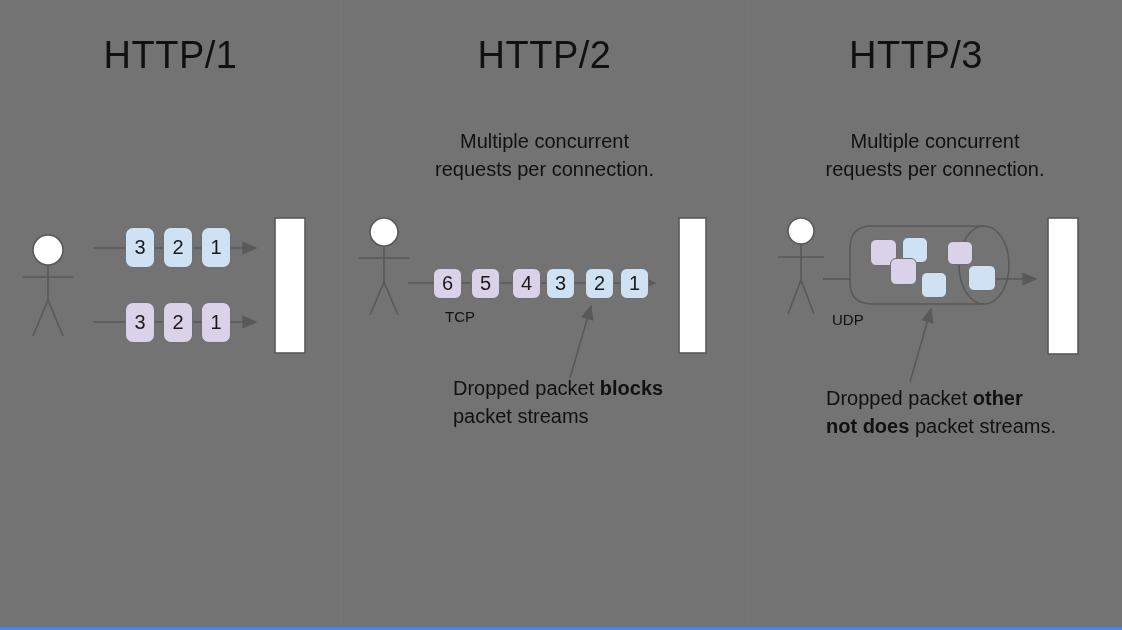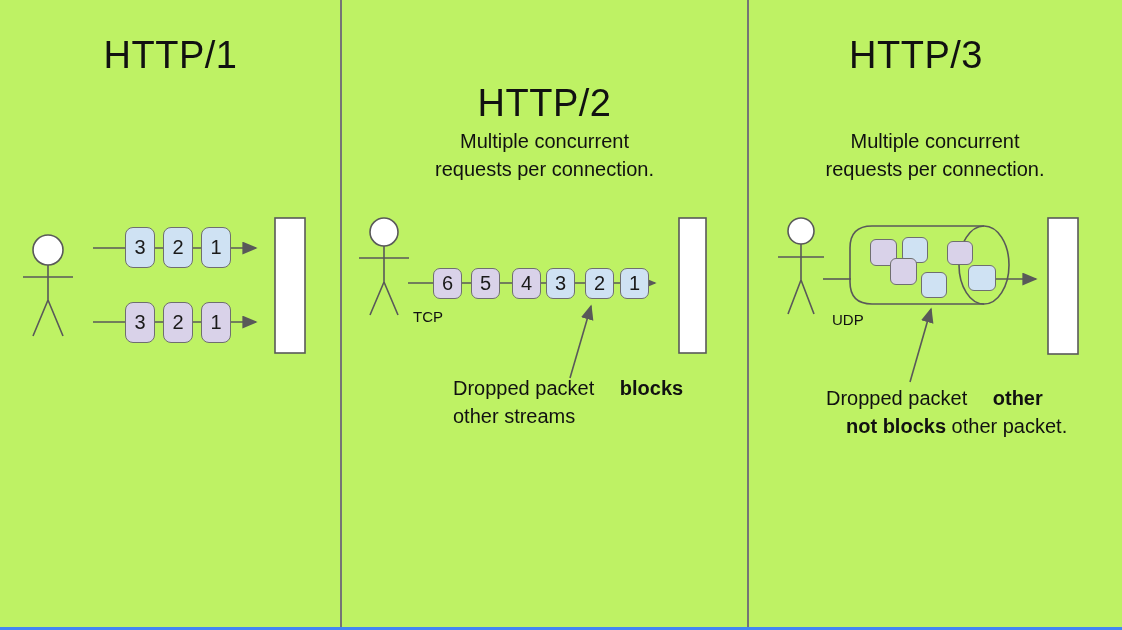--- a/index.html
+++ b/index.html
@@ -1,19 +1,19 @@
 <!DOCTYPE html>
 <html><head>
 <meta charset="utf-8">
 <style>
   html,body{margin:0;padding:0;background:#fff;}
   .canvas{
     position:relative;
     width:1122px;height:630px;
-    background:#bef264;
+    background:#737373;
     font-family:"Liberation Sans", sans-serif;
     overflow:hidden;
     color:#111;
   }
   .divider{
     position:absolute;top:0;bottom:0;width:1.5px;
     background:#757575;
   }
   .bottom-bar{
     position:absolute;left:0;right:0;bottom:0;height:3px;
@@ -41,33 +41,33 @@
   .packet.purple{background:#d9d2e9;}
   .p1{width:30px;height:41px;border-radius:8px;}
   .p2{width:29px;height:31px;border-radius:7px;}
   .p3{border-radius:6px;}
   .proto-label{
     position:absolute;z-index:2;font-size:15px;color:#111;
   }
   .annotation{
     position:absolute;z-index:2;font-size:20px;line-height:28px;color:#111;
   }
-  .annotation b{font-weight:700;margin-left:20px;}
+  .annotation b{font-weight:700;}
 </style>
 </head>
 <body>
 
 <div class="canvas">
 
   <div class="divider" style="left:340px;"></div>
   <div class="divider" style="left:747px;"></div>
   <div class="bottom-bar"></div>
 
   <div class="panel-title" style="left:0;width:341px;">HTTP/1</div>
-  <div class="panel-title" style="left:341px;width:407px;margin-top:48px;">HTTP/2</div>
+  <div class="panel-title" style="left:341px;width:407px;">HTTP/2</div>
   <div class="panel-title" style="left:748px;width:336px;">HTTP/3</div>
 
   <div class="panel-subtitle" style="left:341px;width:407px;">
     <div>Multiple concurrent</div>
     <div>requests per connection.</div>
   </div>
   <div class="panel-subtitle" style="left:748px;width:374px;">
     <div>Multiple concurrent</div>
     <div>requests per connection.</div>
   </div>
@@ -113,32 +113,32 @@
   <div class="packet p1 purple" style="left:125px;top:302px;">3</div>
   <div class="packet p1 purple" style="left:163px;top:302px;">2</div>
   <div class="packet p1 purple" style="left:201px;top:302px;">1</div>
 
   <div class="packet p2 purple" style="left:433px;top:268px;">6</div>
   <div class="packet p2 purple" style="left:471px;top:268px;">5</div>
   <div class="packet p2 purple" style="left:512px;top:268px;">4</div>
   <div class="packet p2 blue" style="left:546px;top:268px;">3</div>
   <div class="packet p2 blue" style="left:585px;top:268px;">2</div>
   <div class="packet p2 blue" style="left:620px;top:268px;">1</div>
-  <div class="proto-label" style="left:413px;top:308px;">TCP</div>
+  <div class="proto-label" style="left:445px;top:308px;">TCP</div>
 
   <div class="packet p3 purple" style="left:870px;top:239px;width:27px;height:27px;"></div>
   <div class="packet p3 blue" style="left:902px;top:237px;width:26px;height:26px;"></div>
   <div class="packet p3 purple" style="left:890px;top:258px;width:27px;height:27px;"></div>
   <div class="packet p3 purple" style="left:947px;top:241px;width:26px;height:24px;"></div>
   <div class="packet p3 blue" style="left:921px;top:272px;width:26px;height:26px;"></div>
   <div class="packet p3 blue" style="left:968px;top:265px;width:28px;height:26px;"></div>
   <div class="proto-label" style="left:832px;top:311px;">UDP</div>
 
   <div class="annotation" style="left:453px;top:374px;width:250px;">
     <div><span>Dropped packet </span><b>blocks</b></div>
-    <div><span>other streams</span></div>
+    <div><span>packet streams</span></div>
   </div>
   <div class="annotation" style="left:826px;top:384px;width:250px;">
     <div><span>Dropped packet </span><b>other</b></div>
-    <div><b>not blocks</b><span> other packet.</span></div>
+    <div><b>not does</b><span> packet streams.</span></div>
   </div>
 
 </div>
 
 </body></html>

